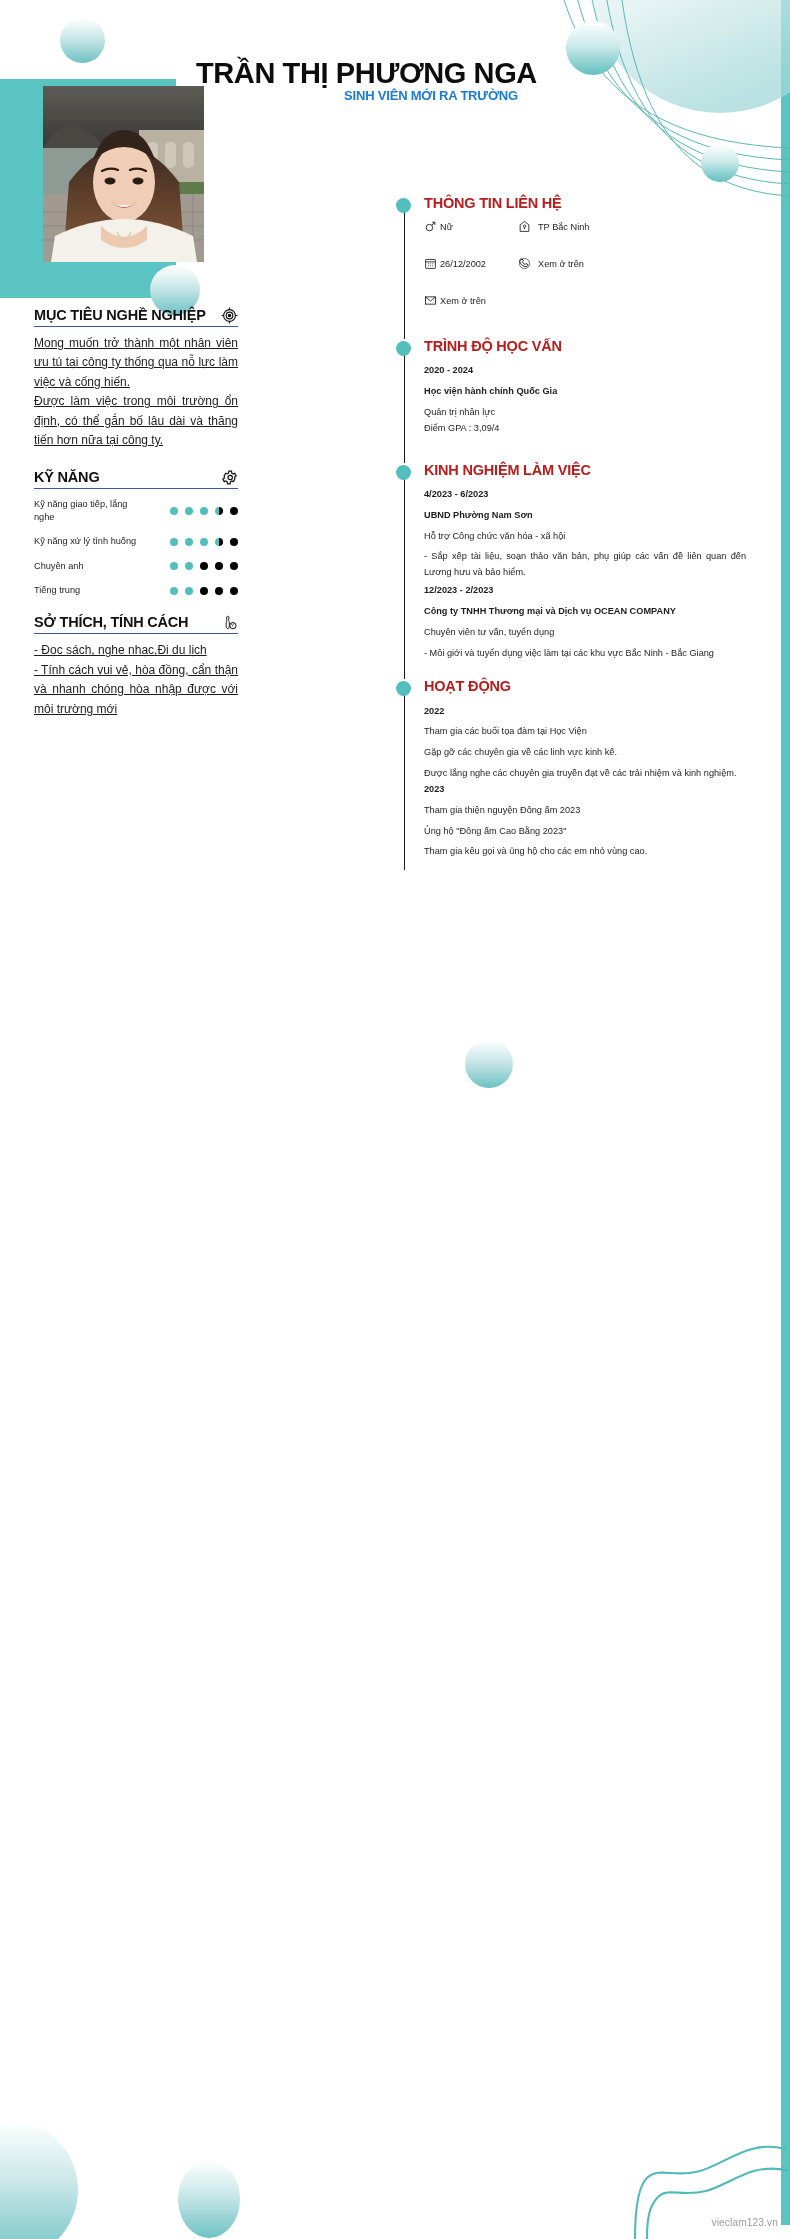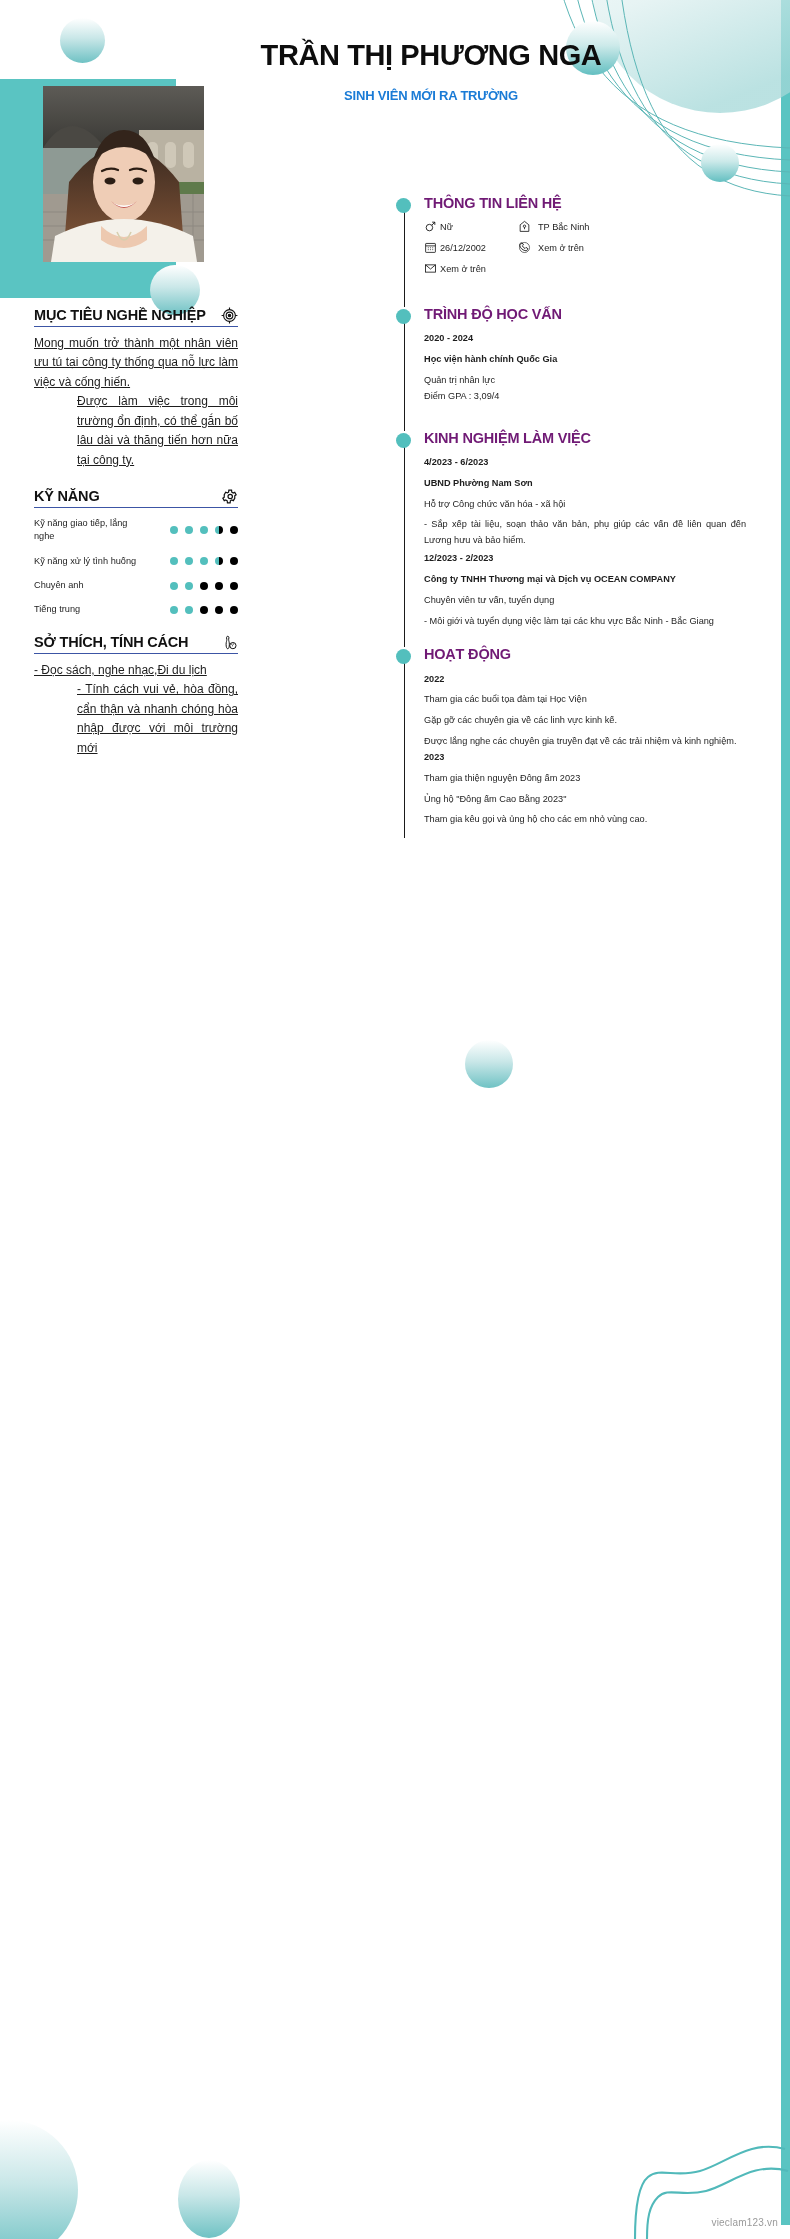--- a/index.html
+++ b/index.html
@@ -83,21 +83,21 @@
   .sec-head .hicon { width: 17px; height: 17px; flex: 0 0 auto; }
 
   .body-txt {
     font-size: 12px;
     line-height: 1.62;
     color: #1d1d1d;
     text-align: justify;
     margin-top: 7px;
     text-decoration: underline;
   }
-  .body-txt p + p { margin-top: 0px; margin-left: 43px; }
+  .body-txt p + p { margin-top: 0px; }
 
   .skills { margin-top: 9px; }
   .skill-row {
     display: flex;
     align-items: center;
     justify-content: space-between;
     margin-bottom: 11px;
   }
   .skill-name {
     font-size: 9.2px;
@@ -138,36 +138,36 @@
   .tl-dot {
     position: absolute;
     left: 0; top: 2px;
     width: 15px; height: 15px;
     border-radius: 50%;
     background: #53bfbd;
   }
   .tl-title {
     font-size: 14.5px;
     font-weight: 700;
-    color: #701a75;
+    color: #b91c1c;
     text-transform: uppercase;
     letter-spacing: -0.2px;
     line-height: 1.05;
     margin-bottom: 9px;
   }
   .r-body { font-size: 9.2px; color: #1d1d1d; line-height: 1.72; }
   .r-bold { font-weight: 700; }
   .r-just { text-align: justify; }
   .r-gap  { margin-top: 5px; }
 
   
   .contact-grid {
     display: grid;
     grid-template-columns: 16px 78px 20px auto;
-    row-gap: 8px;
+    row-gap: 24px;
     align-items: center;
     font-size: 9.2px;
     color: #1d1d1d;
     margin-top: 1px;
   }
   .contact-grid .ci { width: 13px; height: 13px; }
   .cspan { grid-column: 2 / 5; }
 </style>
 </head>
 <body>
@@ -214,21 +214,21 @@
 
   <svg class="deco" style="right:0px; bottom:0px;" width="200" height="130" viewBox="0 0 200 130">
     <g fill="none" stroke="#51b9ba" stroke-width="2.1">
       <path d="M195 40 C160 30 135 55 110 62 C85 69 70 58 58 68 C48 76 45 100 45 130"></path>
       <path d="M198 62 C163 52 140 76 116 82 C92 88 78 78 68 88 C59 97 57 110 57 130"></path>
     </g>
   </svg>
 
   <div class="watermark">vieclam123.vn</div>
 
-  <div style="position:absolute; left:196px; top:40px; width:470px; text-align:center;">
+  <div style="position:absolute; left:196px; top:58px; width:470px; text-align:left;">
     <div style="font-size:29px; font-weight:700; letter-spacing:-0.4px; color:#0d0d0d; line-height:1.05;">TRẦN THỊ PHƯƠNG NGA</div>
   </div>
   <div style="position:absolute; left:196px; top:88px; width:470px; text-align:center;
               font-size:13px; font-weight:700; letter-spacing:-0.2px; color:#1a7bd6;">SINH VIÊN MỚI RA TRƯỜNG</div>
 
   <div class="photo-wrap">
     <svg class="photo-svg" viewBox="0 0 161 176" preserveAspectRatio="xMidYMid slice">
       <defs>
         <linearGradient id="sky" x1="0" y1="0" x2="0" y2="1">
           <stop offset="0%" stop-color="#5d5b56"></stop>

